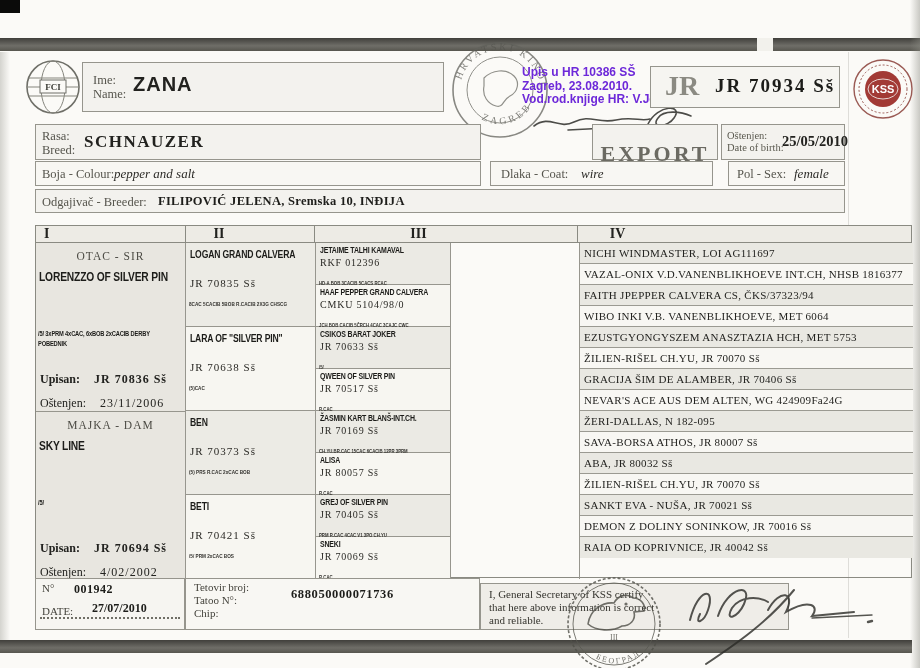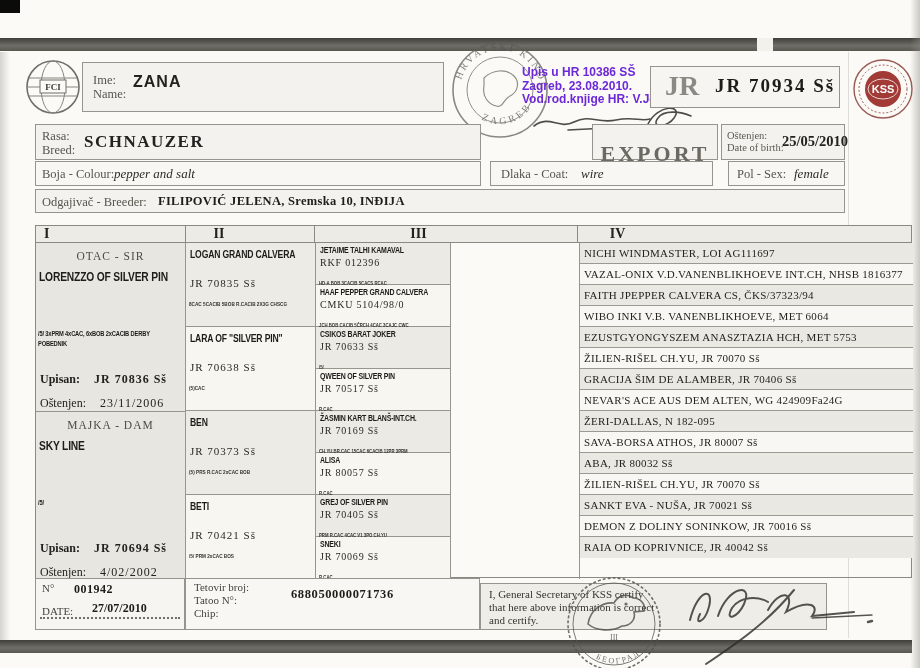--- a/index.html
+++ b/index.html
@@ -56,21 +56,21 @@
   .g3cell:last-child{border-bottom:none;}
   .g3name{position:absolute;top:2px;left:4px;font-size:8.5px;}
   .g3reg{position:absolute;top:14px;left:4px;font-size:10px;letter-spacing:.8px;color:#2a2925;}
   .g3titles{position:absolute;top:28px;left:3px;}
   .g4row{height:21px;line-height:21px;box-sizing:border-box;border-bottom:1px solid #9b9a92;
          padding-left:4px;font-size:11px;letter-spacing:.3px;white-space:nowrap;overflow:hidden;color:#232320;}
   .g4row:nth-child(odd){background:#e9e8e2;}
   .g4row:nth-child(even){background:#f8f7f3;}
   .g4row:last-child{border-bottom:none;}
   
-  .zana{font-family:"Liberation Sans",sans-serif;font-weight:bold;font-size:16px;letter-spacing:1px;}
+  .zana{font-family:"Liberation Sans",sans-serif;font-weight:bold;font-size:20px;letter-spacing:1px;}
   .schnauzer{font-weight:bold;font-size:17px;letter-spacing:1.5px;}
   .export{font-weight:bold;font-size:22px;letter-spacing:3px;color:#6b6a62;}
   .stampnote{font-family:"Liberation Sans",sans-serif;font-weight:bold;font-size:12px;line-height:13.5px;color:#6d28d9;}
   .jr-wm{font-weight:bold;font-size:28px;color:#8b8a82;text-align:right;}
   .jr-no{font-weight:bold;font-size:19px;letter-spacing:2px;color:#1c1c19;}
   .dob{font-weight:bold;font-size:14.5px;}
   .dotted{position:absolute;left:4px;right:4px;border-bottom:2px dotted #6f6e66;}
   svg{overflow:visible;}
 </style>
 </head>
@@ -309,25 +309,25 @@
     <span class="dotted" style="top:38px"></span>
   </div>
   <div class="abs box" style="left:185px;top:578px;width:295px;height:52px;background:#f8f7f3">
     <div class="abs" style="left:8px;top:2px;font-size:11px;line-height:13px;color:#44433c">
       <div>Tetovir broj:</div>
       <div>Tatoo N°:</div>
       <div>Chip:</div>
     </div>
     <span class="abs boldv" style="left:105px;top:8px;font-size:12.5px;letter-spacing:.6px">688050000071736</span>
   </div>
-  <div class="abs box" style="left:480px;top:583px;width:347px;height:47px;background:#efede8">
+  <div class="abs box" style="left:480px;top:583px;width:309px;height:47px;background:#efede8">
     <div class="abs" style="left:8px;top:4px;font-size:11px;line-height:13px;color:#35342e">
       <div>I, General Secretary of KSS certify</div>
       <div>that here above information is correct</div>
-      <div>and certify.</div>
+      <div>and reliable.</div>
     </div>
   </div>
 
   <svg class="abs" style="left:562px;top:576px;z-index:5;opacity:.8" width="104" height="96" viewBox="0 0 104 96">
     <defs>
         <path id="arcCity" d="M 16 58 A 38 38 0 0 0 90 58"></path>
       </defs>
     <circle cx="52" cy="48" r="46" fill="none" stroke="#4f4f48" stroke-width="1.6" stroke-dasharray="3 2"></circle>
     <circle cx="52" cy="48" r="41" fill="none" stroke="#5a5a52" stroke-width="1"></circle>
     <g>

